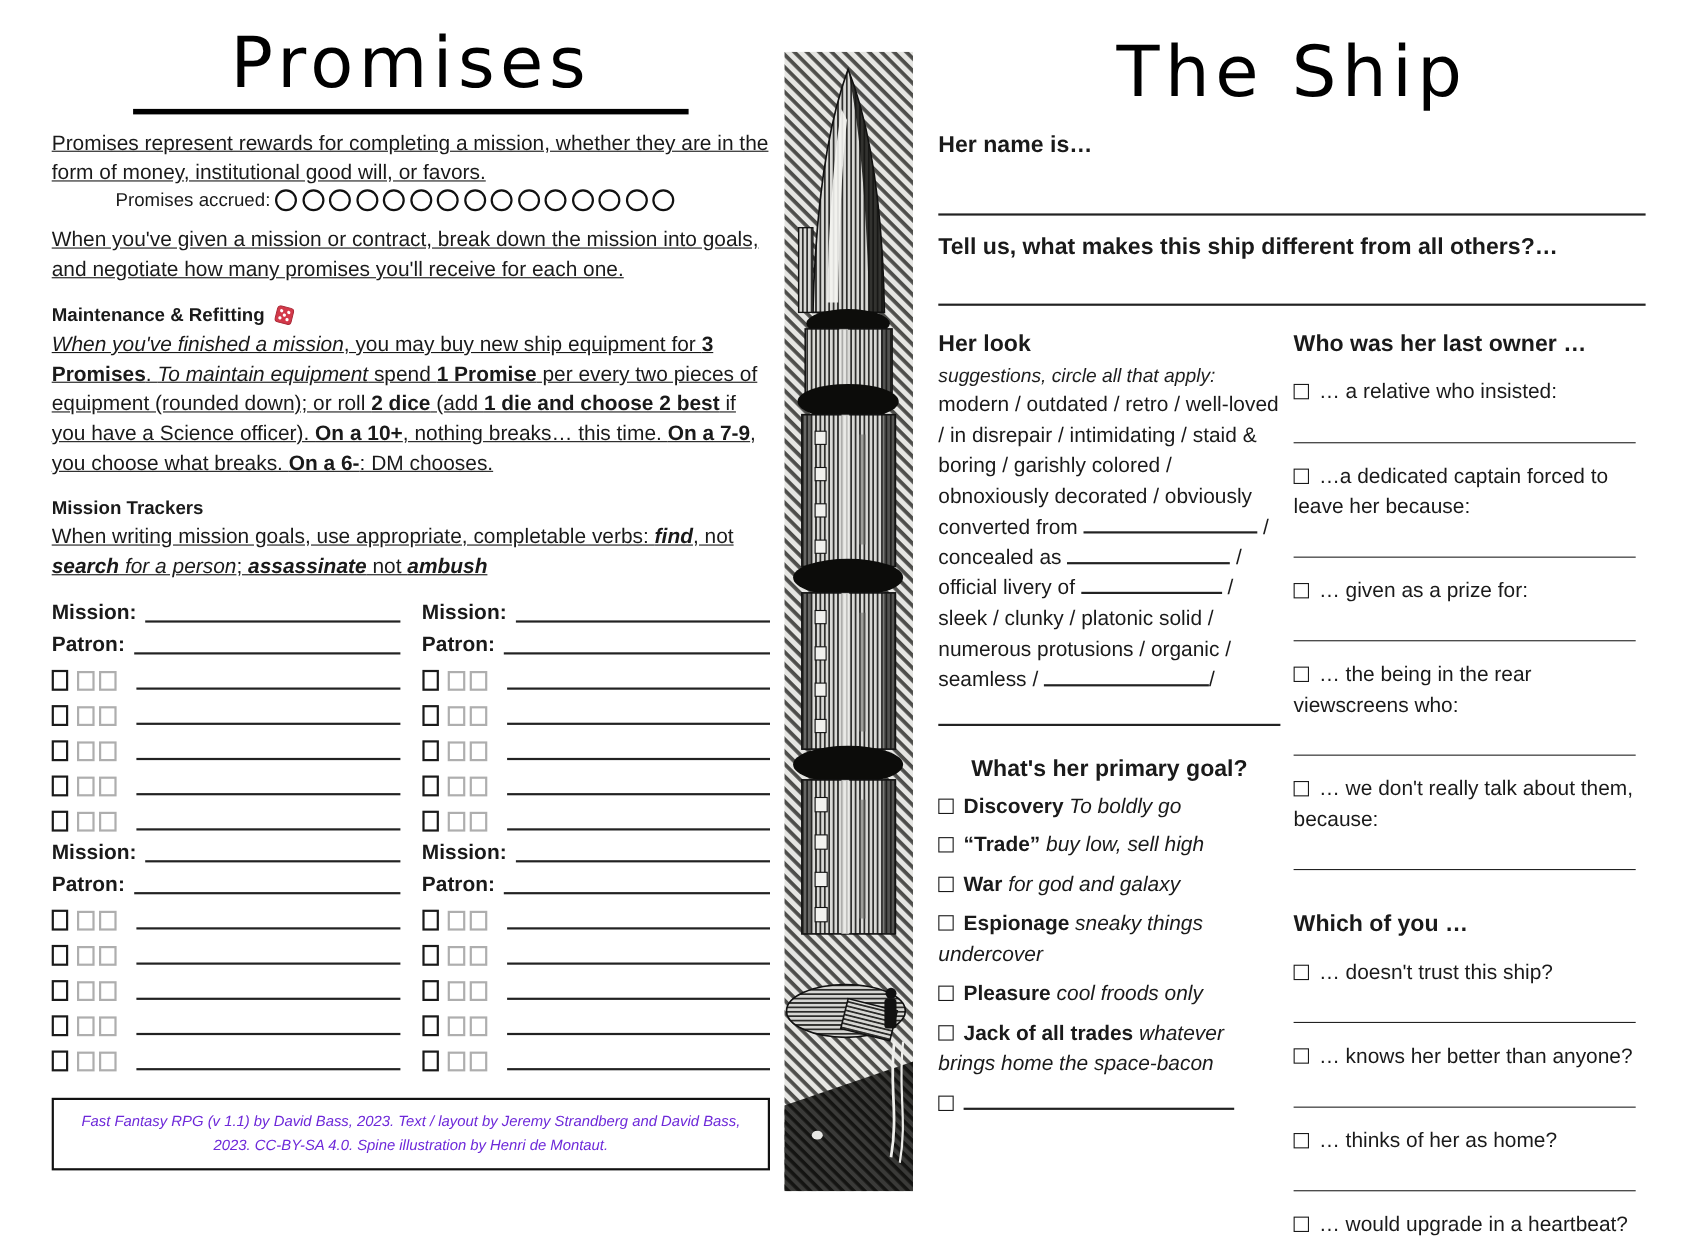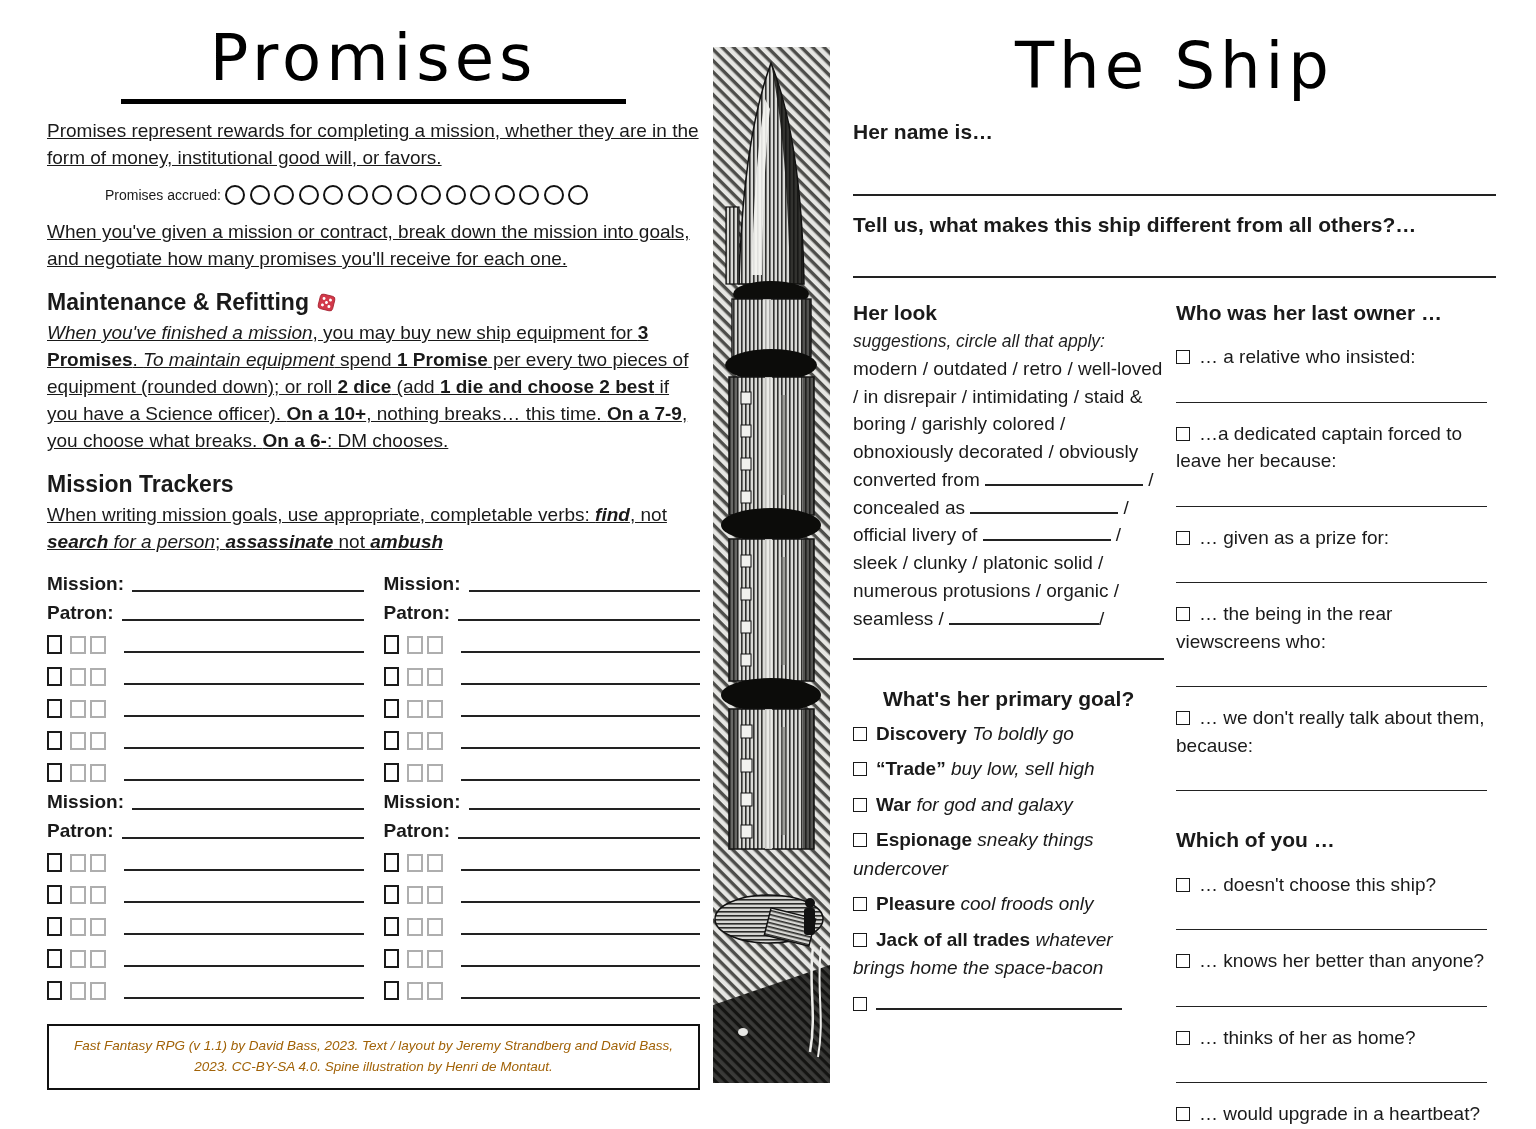--- a/index.html
+++ b/index.html
@@ -12,34 +12,34 @@
   .bi{font-weight:700;font-style:italic;}
 
   
   .lp{position:absolute;left:47px;top:26px;width:653px;}
   .big-title{
     font-family:"DejaVu Sans",sans-serif;font-weight:400;font-size:64px;
     letter-spacing:5px;text-align:center;line-height:1.02;color:#000;
   }
   .title-rule{height:5px;background:#000;width:505px;margin:8px auto 0;}
   .p{font-size:19px;line-height:1.42;margin-top:14px;text-decoration:underline;}
-  .accrued{display:flex;align-items:center;margin-top:13px;padding-left:58px;font-size:14px;}
+  .accrued{display:flex;align-items:center;padding-left:58px;font-size:17px;}
   .circle{width:16px;height:16px;border:2.6px solid #111;border-radius:50%;margin-left:4.5px;flex:none;}
-  .sec-h{font-weight:700;font-size:23px;margin-top:16px;display:flex;align-items:center;gap:7px;}
+  .sec-h{font-weight:700;font-size:17px;margin-top:16px;display:flex;align-items:center;gap:7px;}
   .die{width:21px;height:21px;flex:none;}
   .grid{display:grid;grid-template-columns:1fr 1fr;column-gap:20px;margin-top:10px;}
   .mrow{display:flex;align-items:flex-end;font-size:19px;font-weight:700;height:29px;}
   .mrow .fill{flex:1;border-bottom:2px solid #222;margin-left:8px;margin-bottom:3px;}
   .grow{display:flex;align-items:flex-end;height:30px;padding-bottom:2px;}
   .cb-black{width:11px;height:15px;border:2.2px solid #1a1a1a;margin-right:8px;flex:none;}
   .cb-gray{width:12px;height:14px;border:2.2px solid #aeaeae;margin-right:4px;flex:none;}
   .grow .fill{flex:1;border-bottom:2px solid #222;margin-left:14px;margin-bottom:1px;}
   .footer-box{
     border:2.5px solid #111;margin-top:22px;padding:10px 24px;font-size:13.5px;
-    font-style:italic;text-align:center;line-height:1.55;color:#a16207;
+    font-style:italic;text-align:center;line-height:1.55;color:#6d28d9;
   }
 
   
   .strip{position:absolute;left:713px;top:47px;width:117px;height:1036px;}
   .strip svg{display:block;width:100%;height:100%;}
 
   
   .rp{position:absolute;left:853px;top:34px;width:643px;}
   .rp .big-title{margin-bottom:20px;text-align:center;}
   .q-h{font-weight:700;font-size:21px;line-height:1.25;}
@@ -405,21 +405,21 @@
       <div class="q-line"></div>
       <div class="q-item"><span class="cbx"></span><span>… given as a prize for:</span></div>
       <div class="q-line"></div>
       <div class="q-item"><span class="cbx"></span><span>… the being in the rear viewscreens who:</span></div>
       <div class="q-line"></div>
       <div class="q-item"><span class="cbx"></span><span>… we don't really talk about them, because:</span></div>
       <div class="q-line"></div>
 
       <div class="q-h wy-h">Which of you …</div>
 
-      <div class="q-item"><span class="cbx"></span><span>… doesn't choose this ship?</span></div>
+      <div class="q-item"><span class="cbx"></span><span>… doesn't trust this ship?</span></div>
       <div class="q-line"></div>
       <div class="q-item"><span class="cbx"></span><span>… knows her better than anyone?</span></div>
       <div class="q-line"></div>
       <div class="q-item"><span class="cbx"></span><span>… thinks of her as home?</span></div>
       <div class="q-line"></div>
       <div class="q-item"><span class="cbx"></span><span>… would upgrade in a heartbeat?</span></div>
 
     </div>
   </div>
 </div>

